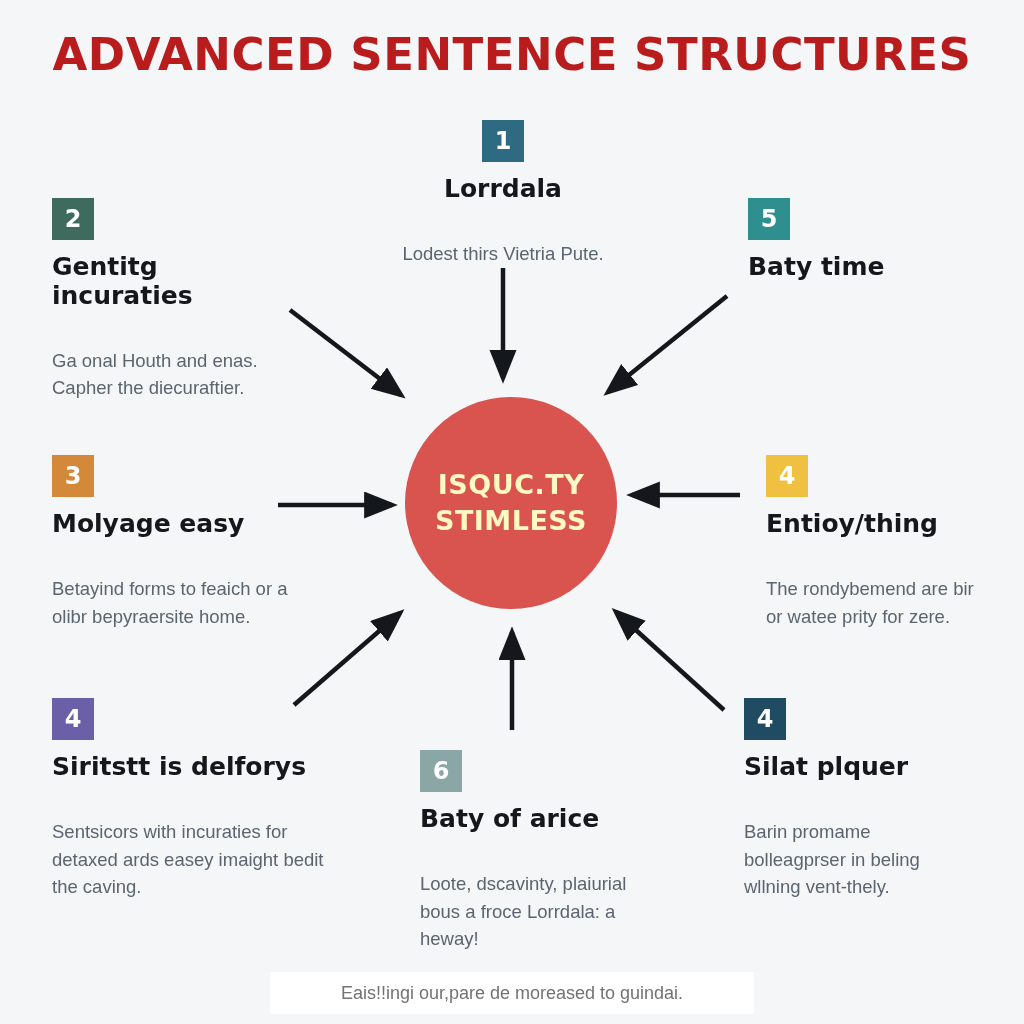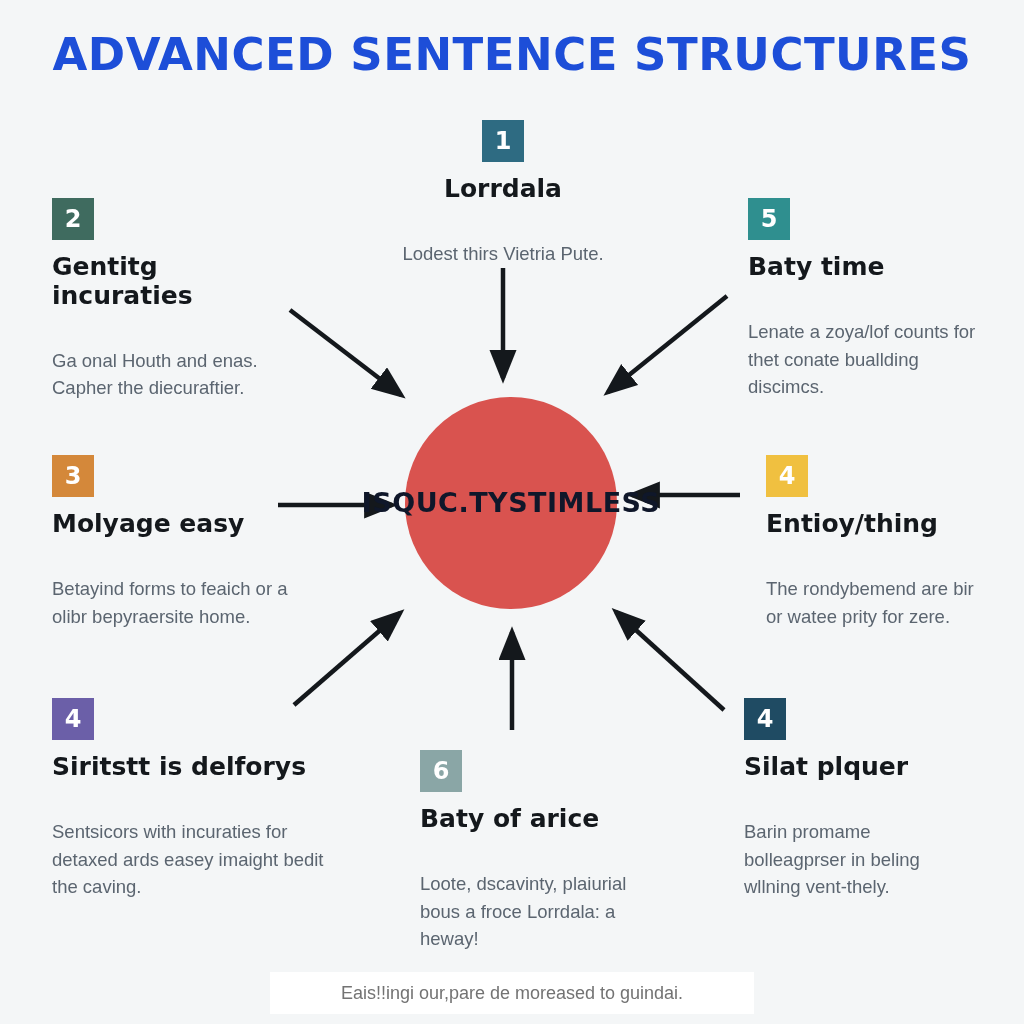--- a/index.html
+++ b/index.html
@@ -24,38 +24,38 @@
   #title {
     position: absolute;
     top: 28px;
     left: 0;
     width: 1024px;
     text-align: center;
     font-family: "DejaVu Sans", sans-serif;
     font-weight: bold;
     font-size: 45px;
     letter-spacing: 0.5px;
-    color: #1d4ed8;
+    color: #b91c1c;
     white-space: nowrap;
   }
 
   
   #center-node {
     position: absolute;
     left: 405px;
     top: 397px;
     width: 212px;
     height: 212px;
     border-radius: 50%;
     background: #d9534f;
     display: flex;
-    flex-direction: row;
+    flex-direction: column;
     align-items: center;
     justify-content: center;
-    color: #0f172a;
+    color: #fef9c3;
     font-family: "DejaVu Sans", sans-serif;
     font-weight: bold;
     font-size: 27px;
     line-height: 1.35;
     text-align: center;
     letter-spacing: 0.5px;
   }
 
   
   .node {
@@ -167,21 +167,20 @@
 
   <div class="node" style="left: 52px; top: 198px;">
     <div class="badge" style="background:#3f6b5f">2</div>
     <div class="node-heading">Gentitg incuraties</div>
     <div class="node-body">Ga onal Houth and enas. Capher the diecuraftier.</div>
   </div>
 
   <div class="node" style="left: 748px; top: 198px; width: 228px;">
     <div class="badge" style="background:#2f8f8f">5</div>
     <div class="node-heading">Baty time</div>
-    <div class="node-body">Lenate a zoya/lof counts for thet conate buallding discimcs.</div>
   </div>
 
   <div class="node" style="left: 52px; top: 455px;">
     <div class="badge" style="background:#d4883a">3</div>
     <div class="node-heading">Molyage easy</div>
     <div class="node-body">Betayind forms to feaich or a olibr bepyraersite home.</div>
   </div>
 
   <div class="node" style="left: 766px; top: 455px; width: 212px;">
     <div class="badge" style="background:#f0c040">4</div>

